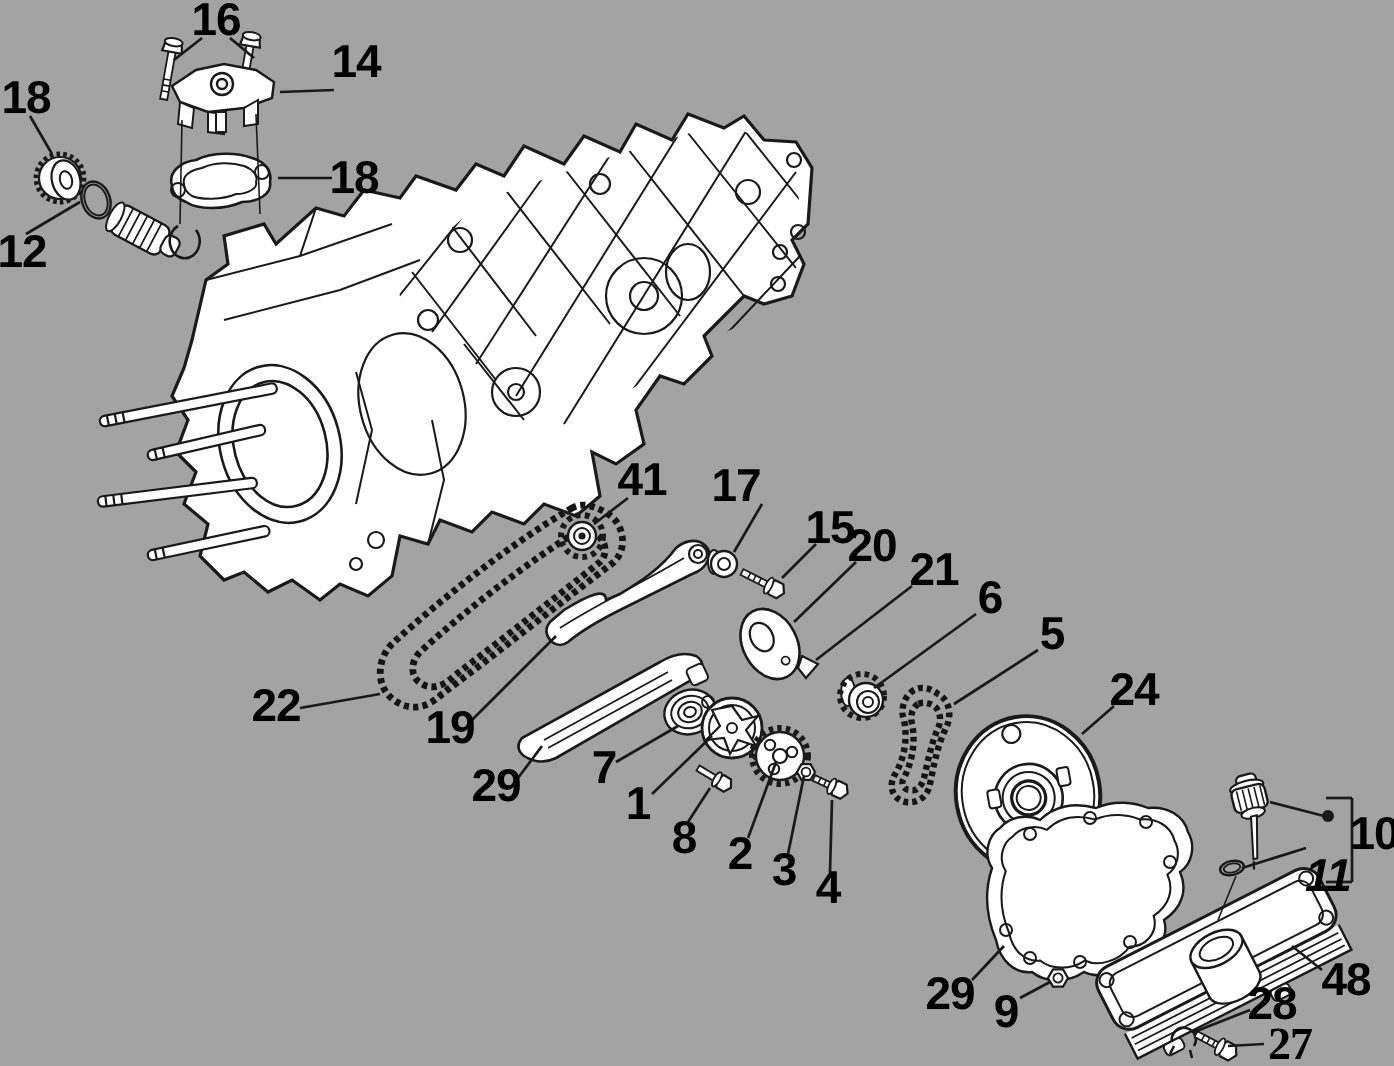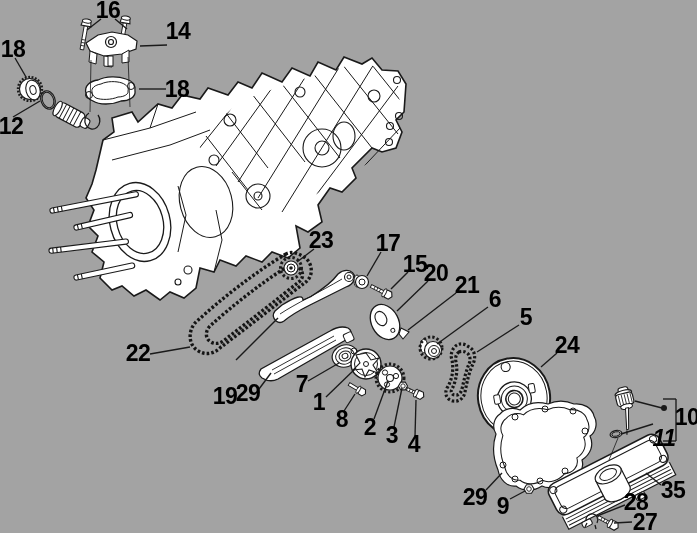--- a/index.html
+++ b/index.html
@@ -347,38 +347,38 @@
         <line x1="128" y1="57" x2="130" y2="107" class="guide"></line>
       </g>
 </svg>
 
 <div id="labels">
       <span class="part-label" style="left: 108px; top: 10px; color: rgb(0, 0, 0);">16</span>
       <span class="part-label" style="left: 178px; top: 31px; color: rgb(0, 0, 0);">14</span>
       <span class="part-label" style="left: 13px; top: 49px; color: rgb(0, 0, 0);">18</span>
       <span class="part-label" style="left: 177px; top: 89px; color: rgb(0, 0, 0);">18</span>
       <span class="part-label" style="left: 11px; top: 126px; color: rgb(0, 0, 0);">12</span>
-      <span class="part-label" style="left: 321px; top: 240px; color: rgb(0, 0, 0);">23</span>
-      <span class="part-label" style="left: 388px; top: 243px; color: rgb(0, 0, 0);">17</span>
+      <span class="part-label" style="left: 321px; top: 240px; color: rgb(0, 0, 0);">41</span>
+      <span class="part-label" style="left: 368px; top: 243px; color: rgb(0, 0, 0);">17</span>
       <span class="part-label" style="left: 415px; top: 264px; color: rgb(0, 0, 0); text-align: right;">15</span>
       <span class="part-label" style="left: 436px; top: 273px; color: rgb(0, 0, 0);">20</span>
       <span class="part-label" style="left: 467px; top: 285px; color: rgb(0, 0, 0);">21</span>
       <span class="part-label" style="left: 495px; top: 299px; color: rgb(0, 0, 0);">6</span>
       <span class="part-label" style="left: 526px; top: 317px; color: rgb(0, 0, 0);">5</span>
       <span class="part-label" style="left: 567px; top: 345px; color: rgb(0, 0, 0);">24</span>
       <span class="part-label" style="left: 138px; top: 353px; color: rgb(0, 0, 0); text-align: center;">22</span>
-      <span class="part-label" style="left: 225px; top: 364px; color: rgb(0, 0, 0); margin-top: 32px;">19</span>
+      <span class="part-label" style="left: 225px; top: 364px; color: rgb(0, 0, 0);">19</span>
       <span class="part-label" style="left: 248px; top: 393px; color: rgb(0, 0, 0);">29</span>
       <span class="part-label" style="left: 302px; top: 384px; color: rgb(0, 0, 0);">7</span>
       <span class="part-label" style="left: 319px; top: 402px; color: rgb(0, 0, 0);">1</span>
       <span class="part-label" style="left: 342px; top: 419px; color: rgb(0, 0, 0);">8</span>
       <span class="part-label" style="left: 370px; top: 427px; color: rgb(0, 0, 0);">2</span>
       <span class="part-label" style="left: 392px; top: 435px; color: rgb(0, 0, 0);">3</span>
       <span class="part-label" style="left: 414px; top: 444px; color: rgb(0, 0, 0);">4</span>
       <span class="part-label" style="left: 475px; top: 497px; color: rgb(0, 0, 0); text-align: center;">29</span>
       <span class="part-label" style="left: 503px; top: 506px; color: rgb(0, 0, 0);">9</span>
-      <span class="part-label" style="left: 673px; top: 490px; color: rgb(0, 0, 0);">35</span>
+      <span class="part-label" style="left: 673px; top: 490px; color: rgb(0, 0, 0);">48</span>
       <span class="part-label" style="left: 636px; top: 502px; color: rgb(0, 0, 0);">28</span>
-      <span class="part-label" style="left: 645px; top: 522px; color: rgb(0, 0, 0);">27</span>
+      <span class="part-label" style="left: 645px; top: 522px; color: rgb(0, 0, 0); font-family: Liberation Serif, serif;">27</span>
       <span class="part-label" style="left: 687px; top: 417px; color: rgb(0, 0, 0);">10</span>
       <span class="part-label" style="left: 664px; top: 438px; color: rgb(0, 0, 0); font-style: italic;">11</span>
     </div>
 </div>
 
 </body></html>

